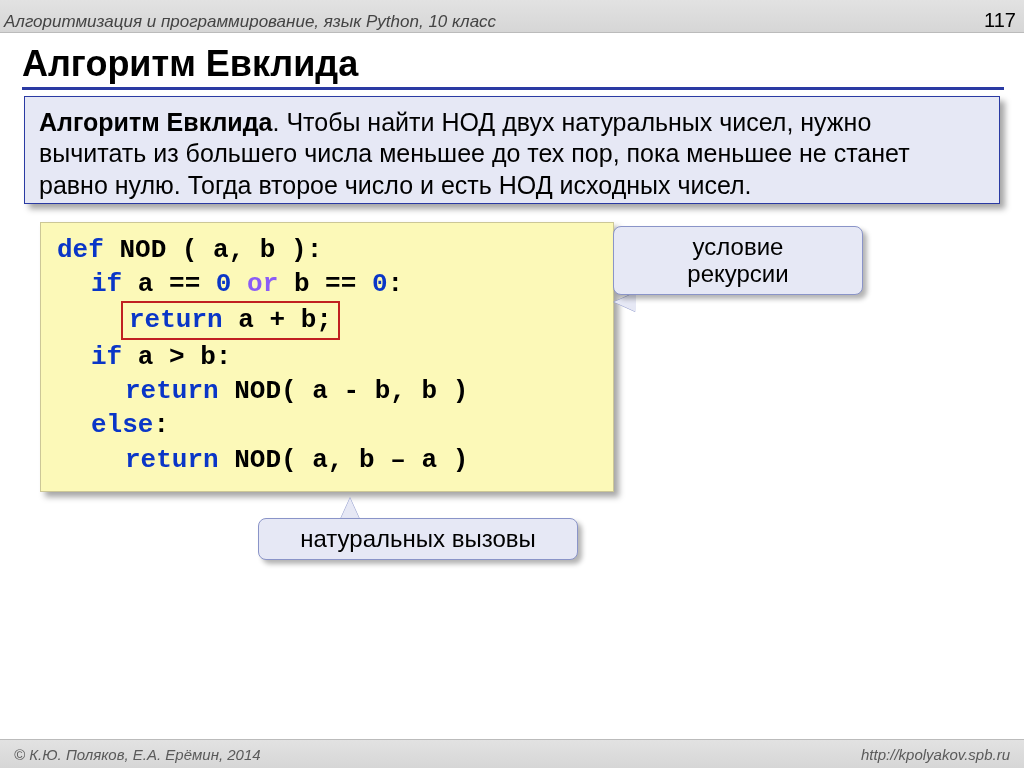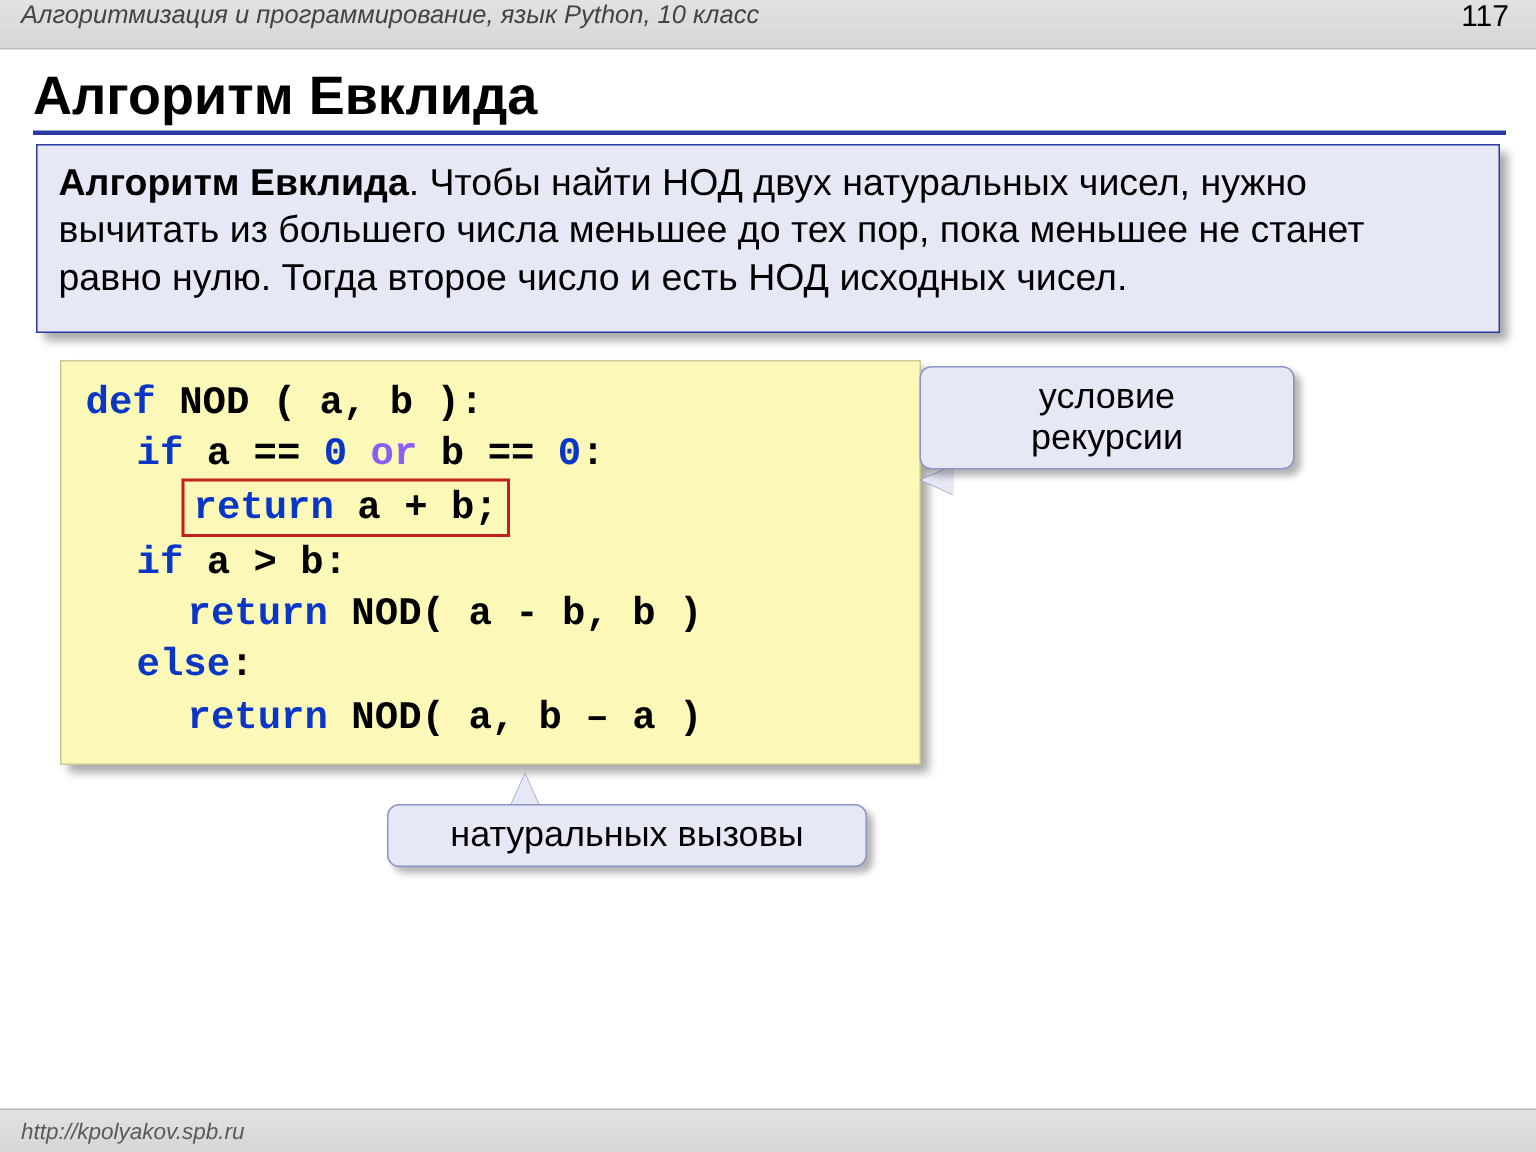--- a/index.html
+++ b/index.html
@@ -1,22 +1,22 @@
 <!DOCTYPE html>
 <html><head>
 <meta charset="utf-8">
 <style>
   html,body{margin:0;padding:0;width:1024px;height:768px;background:#fff;font-family:Arial,Helvetica,sans-serif;overflow:hidden}
   .slide{width:1024px;height:768px;position:relative;background:#fff}
-  .header{height:32px;background:linear-gradient(#e2e2e2,#d6d6d6);border-bottom:1px solid #bbb;display:flex;align-items:flex-start;padding:0 14px;justify-content:space-between}
+  .header{height:32px;background:linear-gradient(#e2e2e2,#d6d6d6);border-bottom:1px solid #bbb;display:flex;align-items:flex-end;padding:0 4px;justify-content:space-between}
   .header-title{font-style:italic;color:#444;font-size:17px}
   .page-num{font-size:20px;color:#000;font-weight:normal;padding-right:4px}
   .content{padding:10px 20px 0 20px}
   h1.title{margin:0 0 6px 2px;font-size:36px;color:#000;font-weight:bold;border-bottom:3px solid #2a3aa3;padding-bottom:2px}
-  .defbox{background:#e6e8f5;border:1px solid #2a3aa3;box-shadow:5px 5px 6px rgba(0,0,0,0.35);padding:10px 14px 20px 14px;font-size:25px;color:#000;line-height:1.25;margin:0 4px 18px 4px}
+  .defbox{background:#e6e8f5;border:1px solid #2a3aa3;box-shadow:5px 5px 6px rgba(0,0,0,0.35);padding:10px 14px 2px 14px;font-size:25px;color:#000;line-height:1.25;margin:0 4px 18px 4px}
   .defbox .dt{font-weight:bold}
   .codewrap{position:relative;margin-left:20px}
   .codebox{background:#fcf9b8;border:1px solid #ccc797;box-shadow:5px 5px 6px rgba(0,0,0,0.35);width:540px;padding:10px 16px 14px 16px;font-family:"Courier New",monospace;font-size:26px;font-weight:bold;line-height:1.32;color:#000;position:relative}
   .kw-def{color:#0a36c7}
   .kw-if{color:#0a36c7}
   .kw-else{color:#0a36c7}
   .kw-return{color:#0a36c7}
   .kw-or{color:#8b5cf6}
   .num{color:#0a36c7}
   .returnbox{border:2px solid #c02020;padding:0 6px;display:inline-block;margin-left:-4px}
@@ -85,15 +85,16 @@
       </div>
 
       <div class="tail tail2"></div>
       <div class="callout callout2">
         <span>натуральных вызовы</span>
       </div>
     </div>
   </div>
 
   <div class="footer">
+    <span>© К.Ю. Поляков, Е.А. Ерёмин, 2014</span>
     <span>http://kpolyakov.spb.ru</span>
   </div>
 </div>
 
 </body></html>

